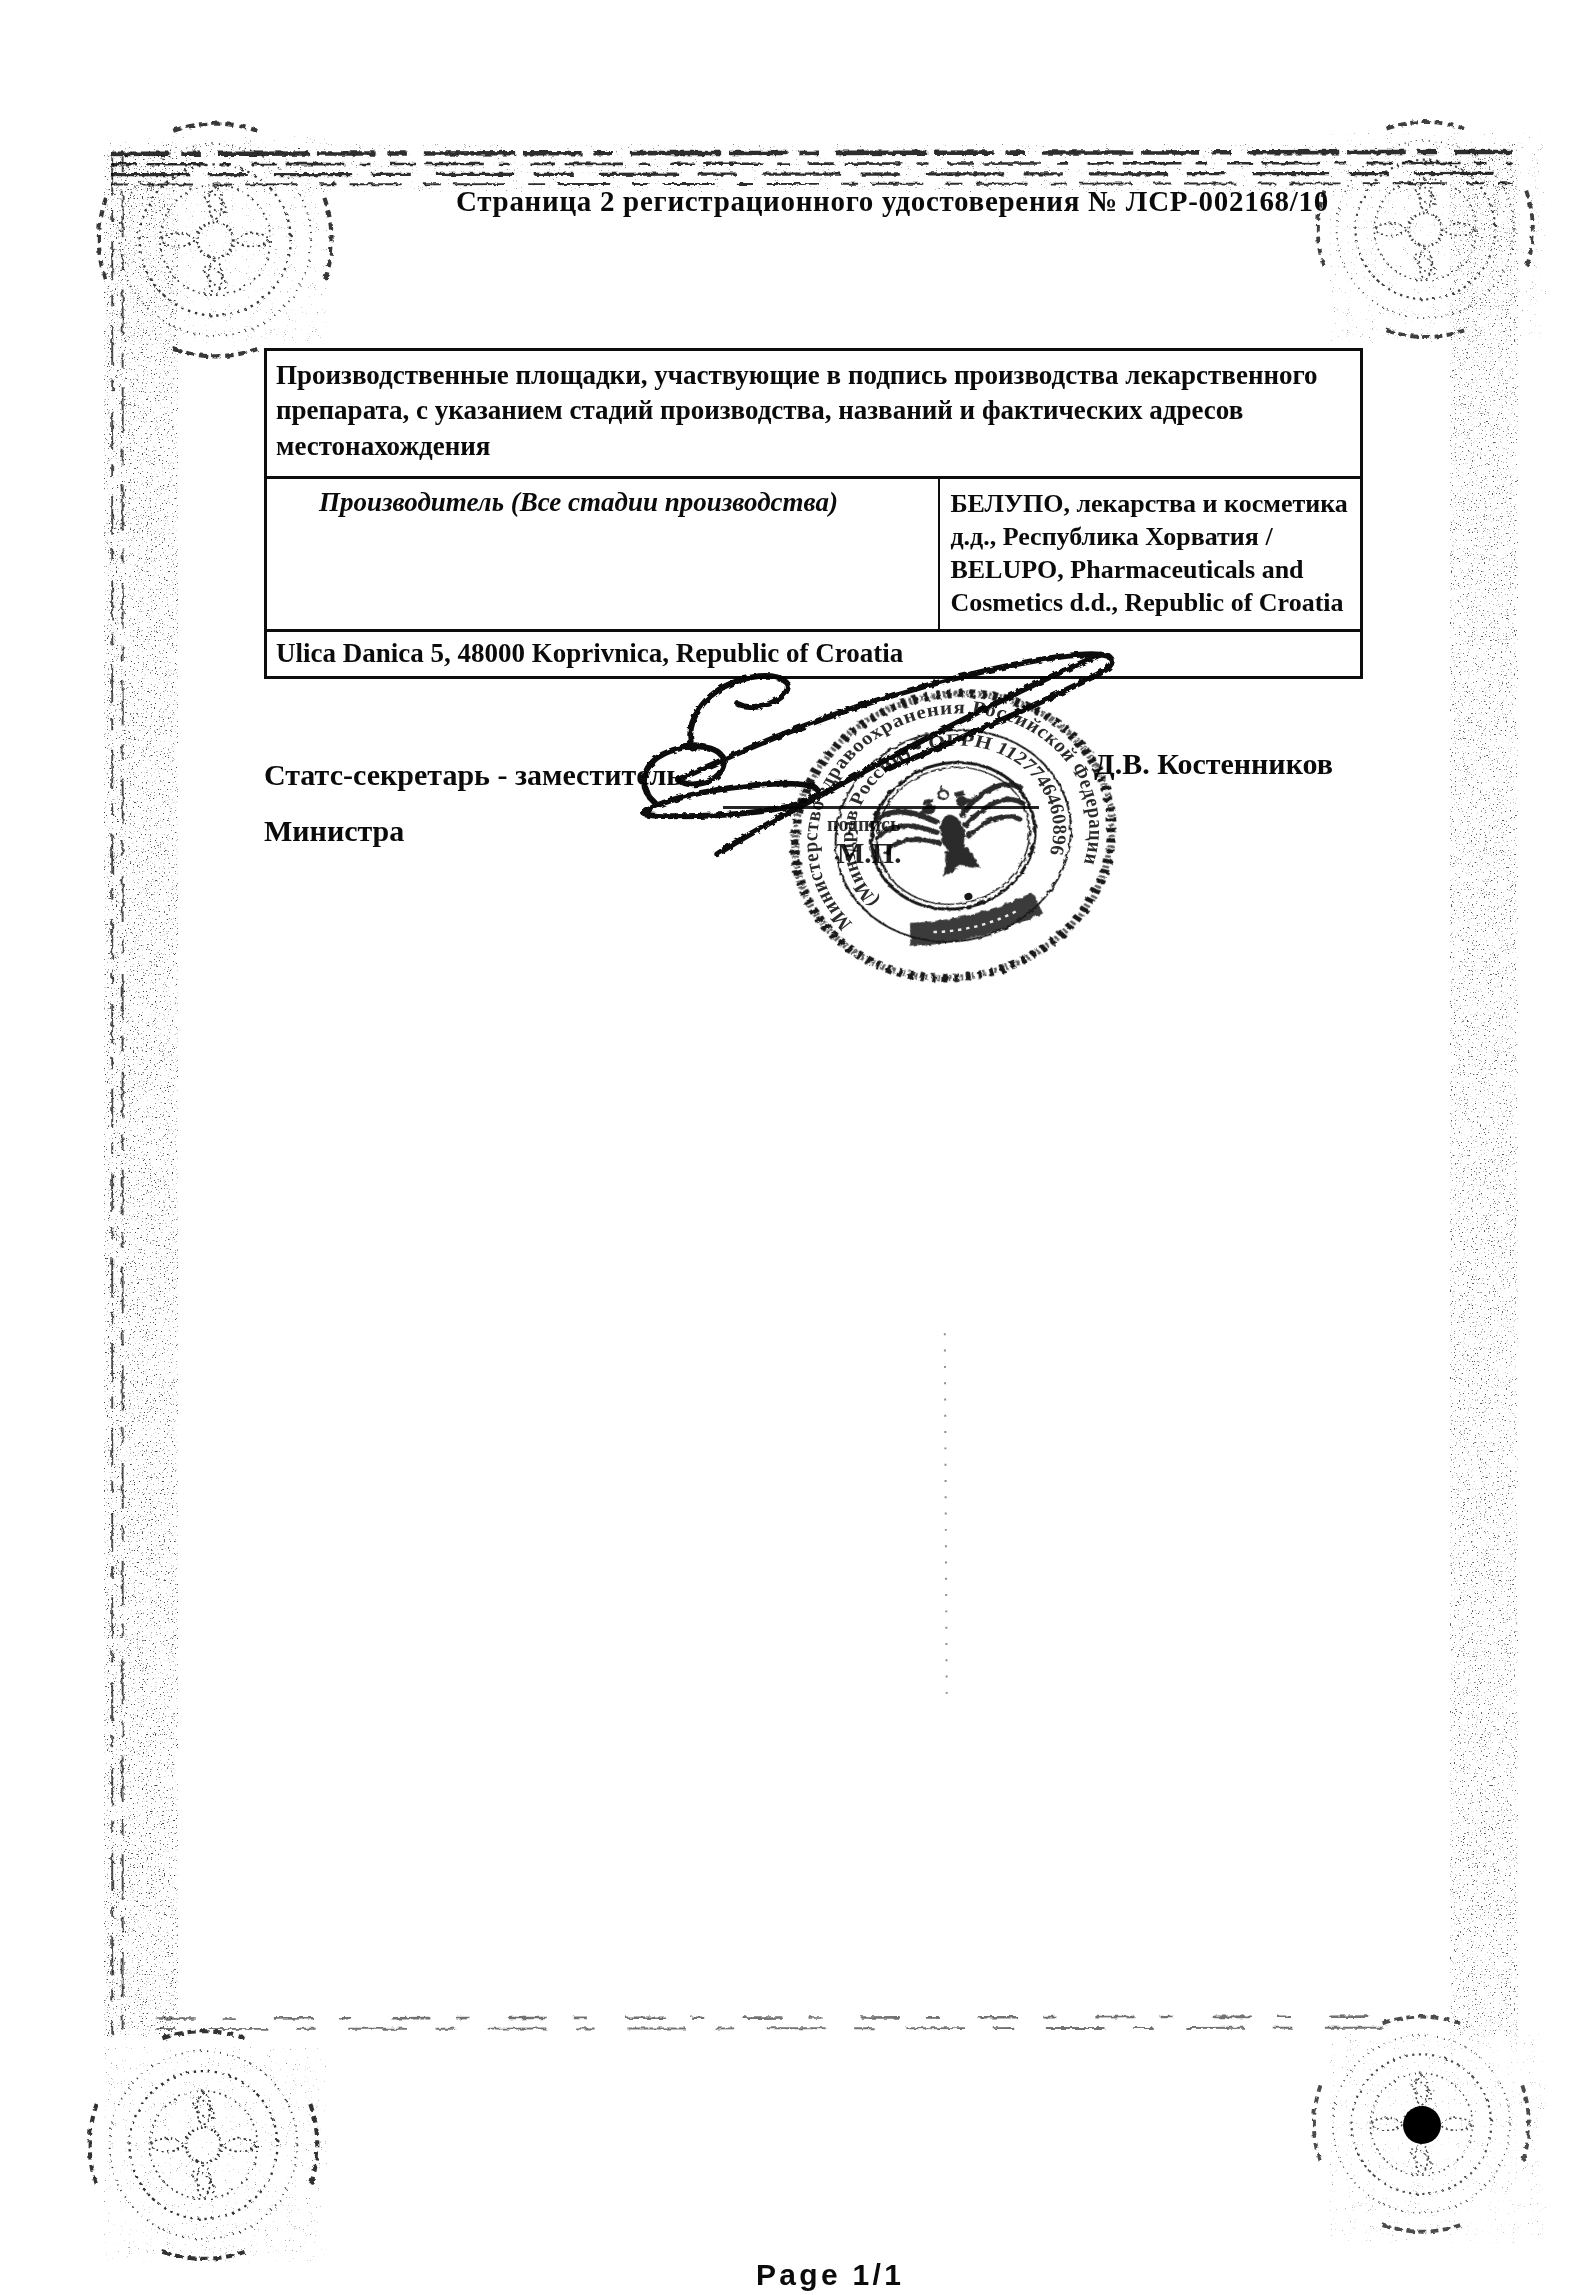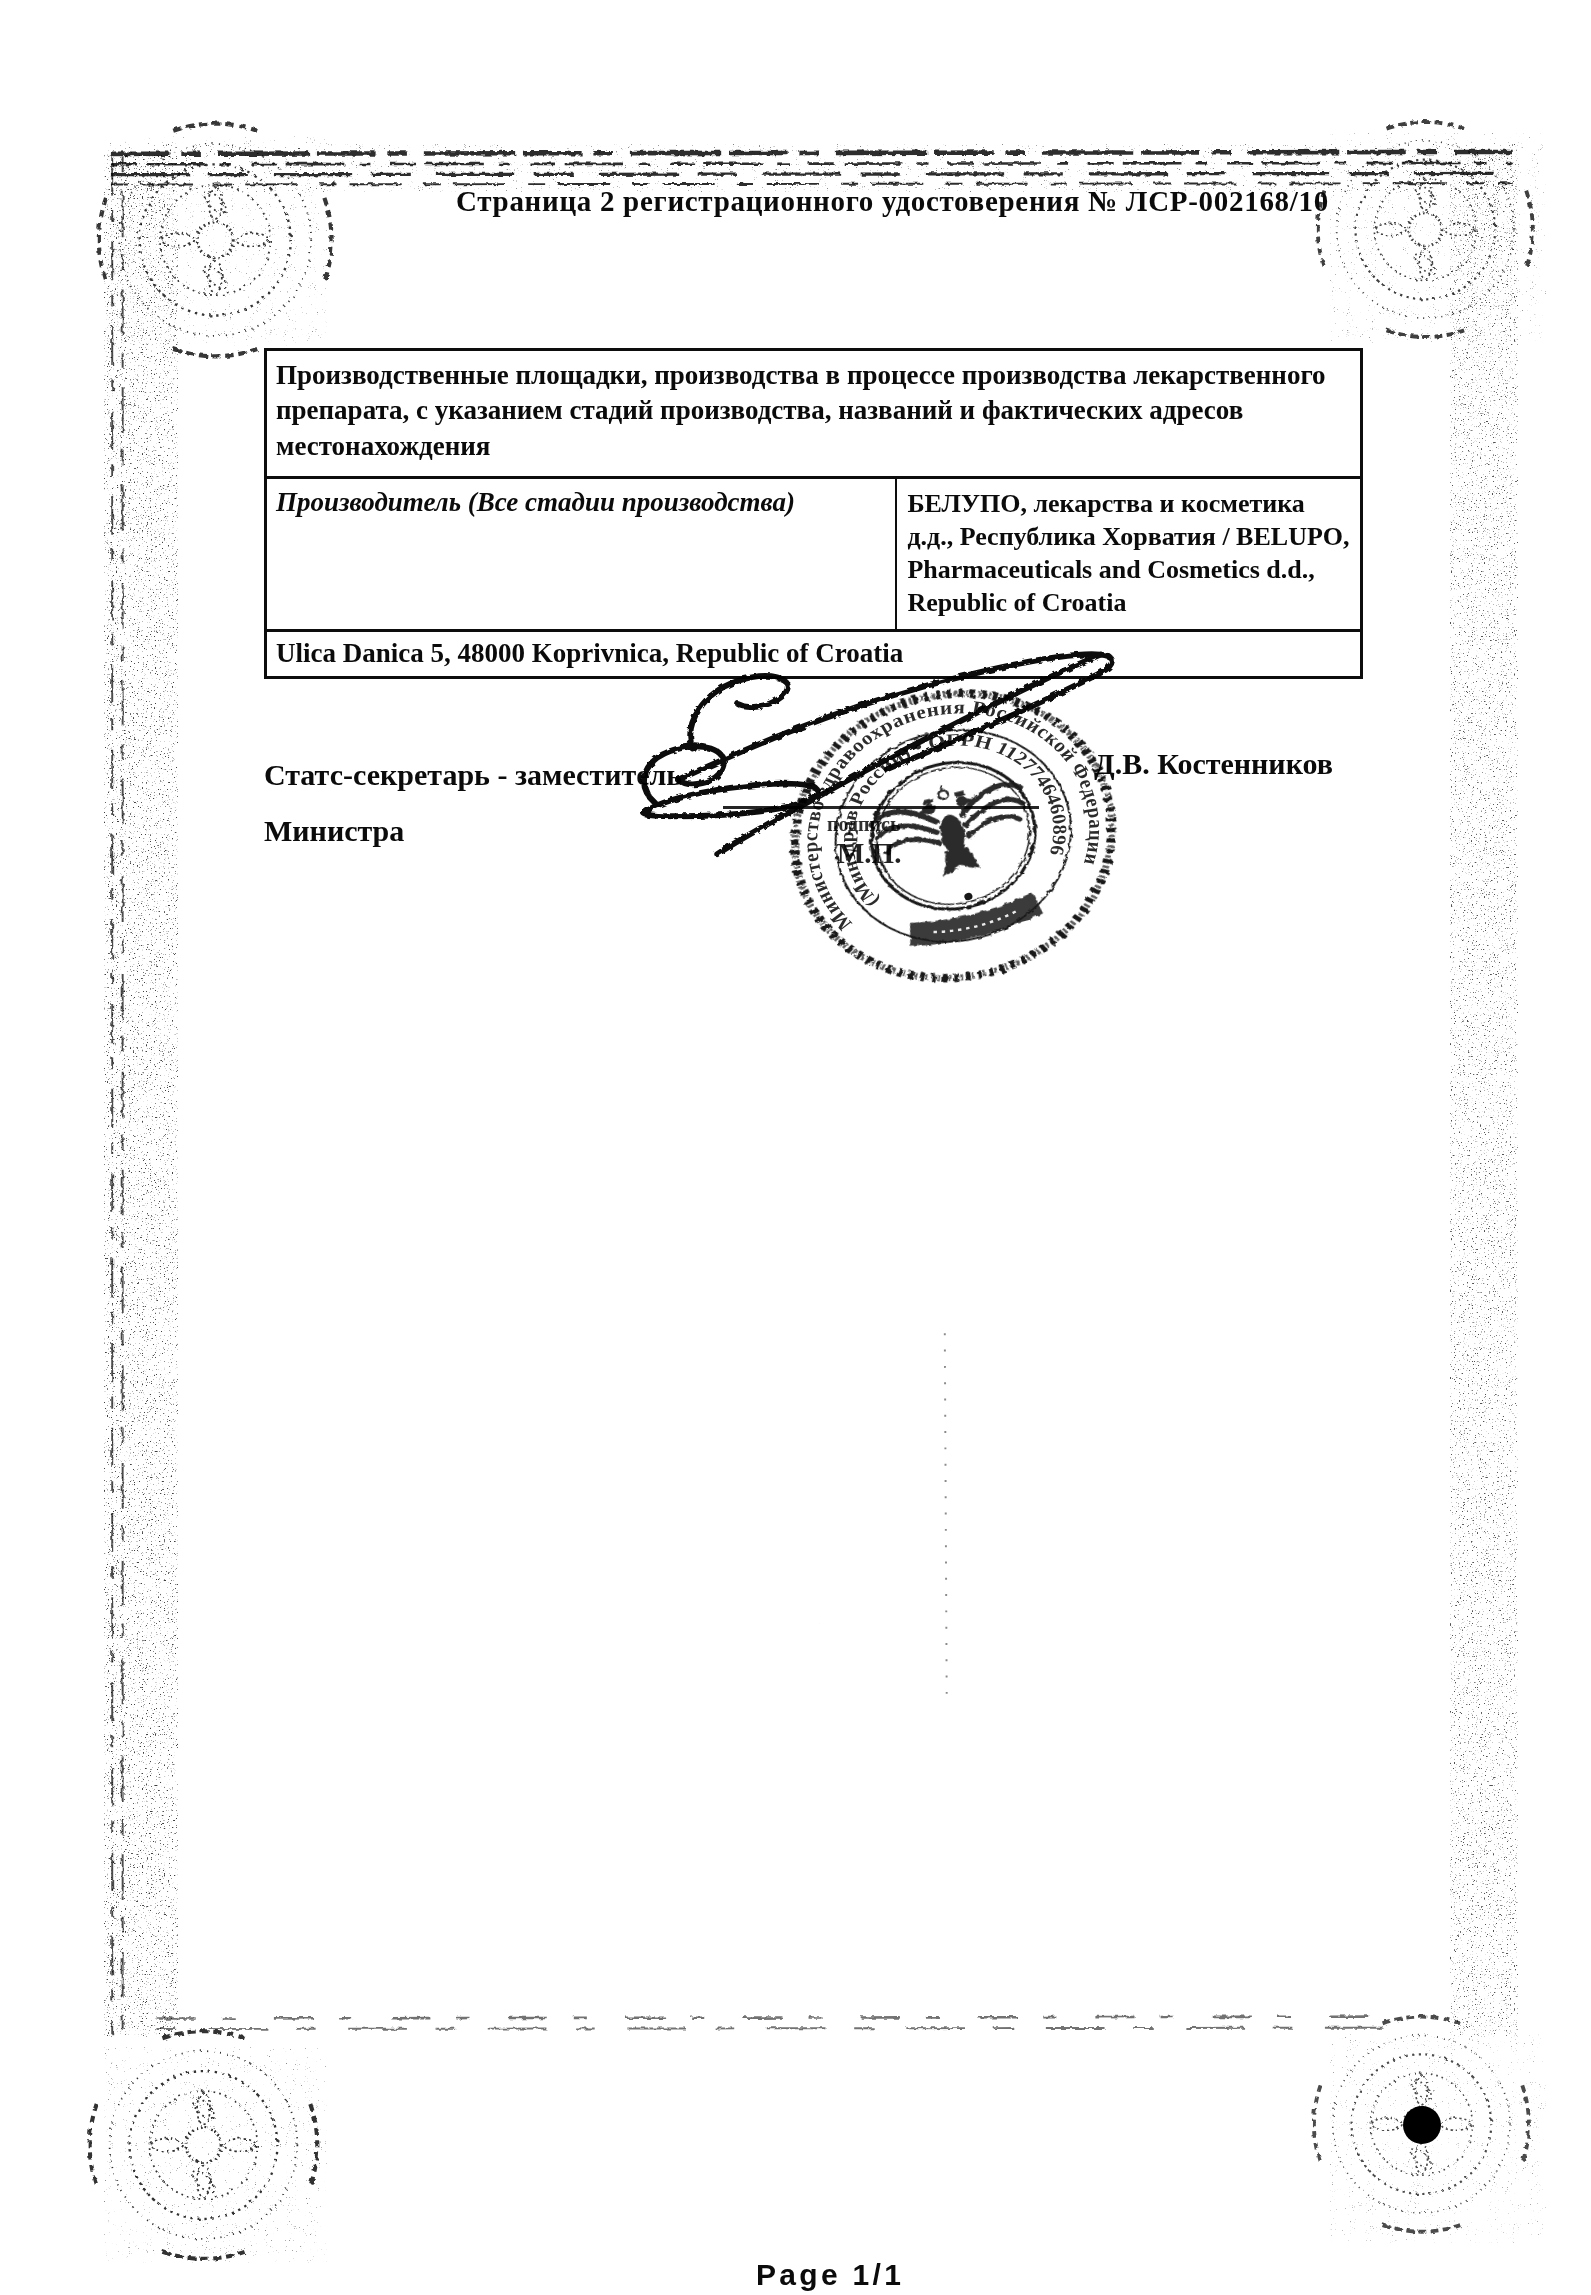--- a/index.html
+++ b/index.html
@@ -9,21 +9,21 @@
 
   
   .header-line { left:456px; top:185px; width:796px; font-size:29px; font-weight:bold;
                  letter-spacing:0.7px; white-space:nowrap; z-index:4; }
 
   
   .doc-table { left:264px; top:348px; width:1099px; border:3.3px solid #0d0d0d; z-index:4; background:transparent; }
   .t-header  { padding:6.5px 11.7px 11.7px 9px; font-size:27px; font-weight:bold; line-height:1.32; }
   .t-row     { display:flex; border-top:3.3px solid #0d0d0d; }
   .t-cell-left  { width:630px; border-right:2.6px solid #0d0d0d; padding:7.8px 11.7px 7.8px 9px;
-                  font-style:italic; font-weight:600; font-size:27px; }
+                  font-style:italic; font-weight:600; font-size:27px;margin-left:43px; }
   .t-cell-right { flex:1; padding:7.8px 10.4px 10.4px 10.4px; font-size:26px; font-weight:600; line-height:1.27; }
   .t-address    { border-top:3.3px solid #0d0d0d; padding:5.2px 11.7px 7.8px 9px; font-size:27px; font-weight:bold; }
 
   
   .sig-title { left:264px; top:747px; width:456px; font-size:30px; font-weight:bold; line-height:56px; z-index:4; }
   .sig-name  { left:1094px; top:747px; font-size:30px; font-weight:bold; white-space:nowrap; z-index:4;text-align:right; }
   .sig-line  { left:723px; top:806px; width:316px; height:3.3px; background:#0d0d0d; opacity:.9; z-index:3; }
   .sig-caption { left:827px; top:813px; font-size:20px; font-weight:600; z-index:3; opacity:.85; }
   .seal-mark   { left:837px; top:837px; font-size:29px; font-weight:bold; z-index:3; opacity:.9; }
 
@@ -126,21 +126,21 @@
       <use href="#rosette"></use>
     </g>
   <rect x="2040" y="3120" width="330" height="320" filter="url(#spark-med)" opacity="0.35"></rect>
 
   <line x1="1449" y1="2045" x2="1452" y2="2615" stroke="#000" stroke-width="3" stroke-dasharray="3 22" opacity="0.45"></line>
 </svg>
 
 <div class="abs header-line">Страница 2 регистрационного удостоверения № ЛСР-002168/10</div>
 
 <div class="abs doc-table">
-  <div class="t-header">Производственные площадки, производства в процессе производства лекарственного препарата, с указанием стадий производства, названий и фактических адресов местонахождения</div>
+  <div class="t-header">Производственные площадки, участвующие в подпись производства лекарственного препарата, с указанием стадий производства, названий и фактических адресов местонахождения</div>
   <div class="t-row">
     <div class="t-cell-left">Производитель (Все стадии производства)</div>
     <div class="t-cell-right">БЕЛУПО, лекарства и косметика д.д., Республика Хорватия / BELUPO, Pharmaceuticals and Cosmetics d.d., Republic of Croatia</div>
   </div>
   <div class="t-address">Ulica Danica 5, 48000 Koprivnica, Republic of Croatia</div>
 </div>
 
 <div class="abs sig-title">
   <div>Статс-секретарь - заместитель</div>
   <div>Министра</div>

